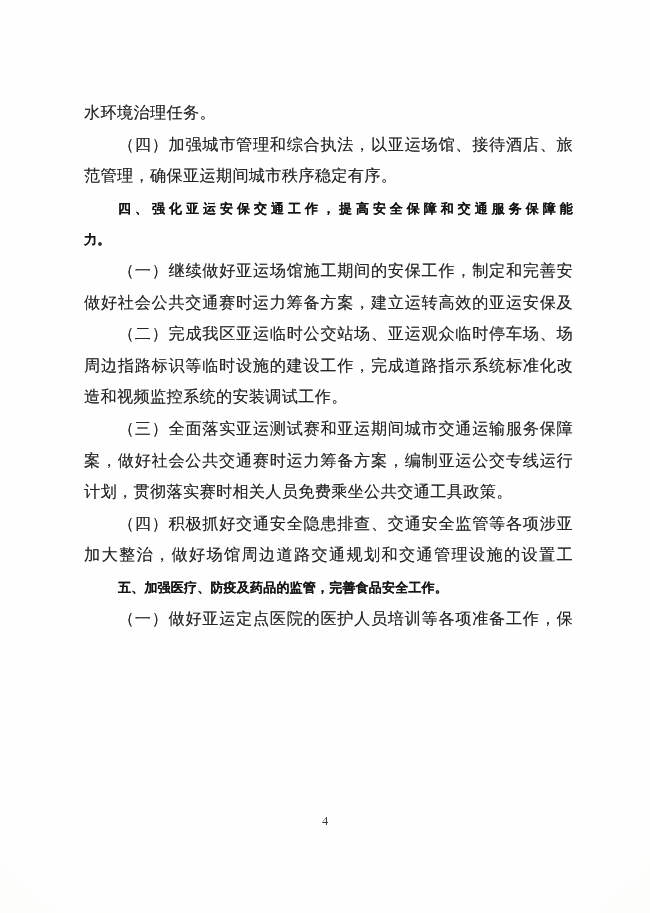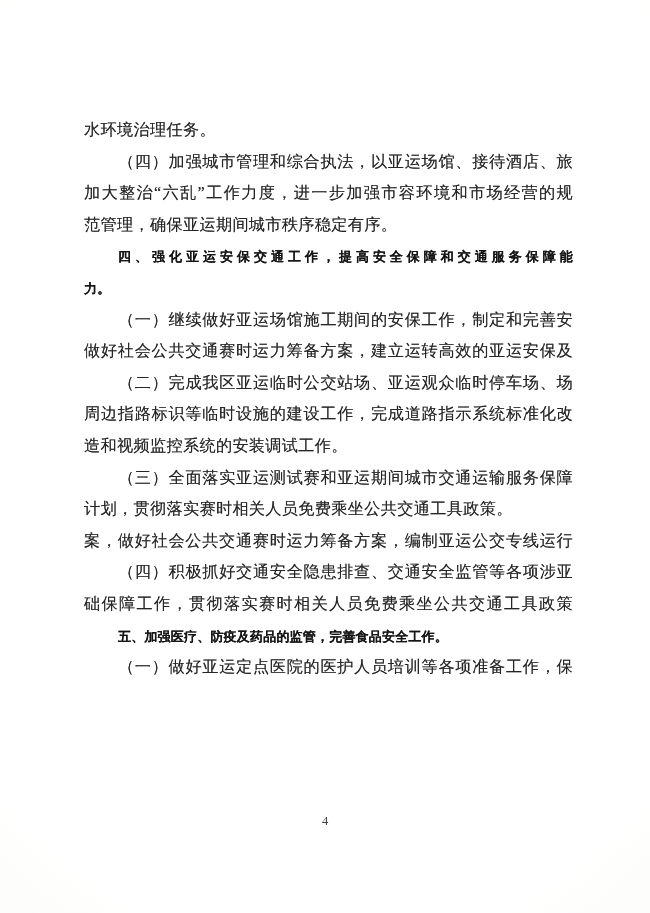--- a/index.html
+++ b/index.html
@@ -18,21 +18,21 @@
   .page {
     position: absolute;
     inset: 0;
     background:
       radial-gradient(ellipse 120% 100% at 50% 45%, rgba(255,255,255,0.9) 60%, rgba(238,236,230,0.55) 100%),
       #fcfcfa;
   }
   .text-block {
     position: absolute;
     left: 84px;
-    top: 115px;
+    top: 98px;
     width: 489px;
   }
   .line {
     height: 31.6px;
     line-height: 31.6px;
     font-size: 16.2px;
     color: #262626;
     letter-spacing: 0.3px;
     white-space: nowrap;
     text-shadow: 0 0 0.5px rgba(40,40,40,0.55);
@@ -65,31 +65,30 @@
     font-family: "Liberation Serif", "DejaVu Serif", serif;
   }
 </style>
 </head>
 <body>
 
 <div class="page">
   <div class="text-block" id="lines-container">
       <div class="line">水环境治理任务。</div>
       <div class="line indent fill">（四）加强城市管理和综合执法，以亚运场馆、接待酒店、旅游</div>
-      <div class="line fill">加大整治“六乱”工作力度，进一步加强市容环境和市场经营的规</div>
       <div class="line">范管理，确保亚运期间城市秩序稳定有序。</div>
       <div class="line heading indent fill">四、强化亚运安保交通工作，提高安全保障和交通服务保障能</div>
       <div class="line heading">力。</div>
       <div class="line indent fill">（一）继续做好亚运场馆施工期间的安保工作，制定和完善安保</div>
       <div class="line fill">做好社会公共交通赛时运力筹备方案，建立运转高效的亚运安保及突</div>
       <div class="line indent fill">（二）完成我区亚运临时公交站场、亚运观众临时停车场、场馆</div>
       <div class="line fill">周边指路标识等临时设施的建设工作，完成道路指示系统标准化改</div>
       <div class="line">造和视频监控系统的安装调试工作。</div>
       <div class="line indent fill">（三）全面落实亚运测试赛和亚运期间城市交通运输服务保障方</div>
+      <div class="line fill">案，做好社会公共交通赛时运力筹备方案，编制亚运公交专线运行</div>
       <div class="line">计划，贯彻落实赛时相关人员免费乘坐公共交通工具政策。</div>
-      <div class="line fill">案，做好社会公共交通赛时运力筹备方案，编制亚运公交专线运行</div>
       <div class="line indent fill">（四）积极抓好交通安全隐患排查、交通安全监管等各项涉亚基</div>
-      <div class="line fill">础保障工作，贯彻落实赛时相关人员免费乘坐公共交通工具政策</div>
+      <div class="line fill">加大整治，做好场馆周边道路交通规划和交通管理设施的设置工</div>
       <div class="line heading indent">五、加强医疗、防疫及药品的监管，完善食品安全工作。</div>
       <div class="line indent fill">（一）做好亚运定点医院的医护人员培训等各项准备工作，保持</div>
     </div>
   <div class="page-number">4</div>
 </div>
 
 </body></html>

